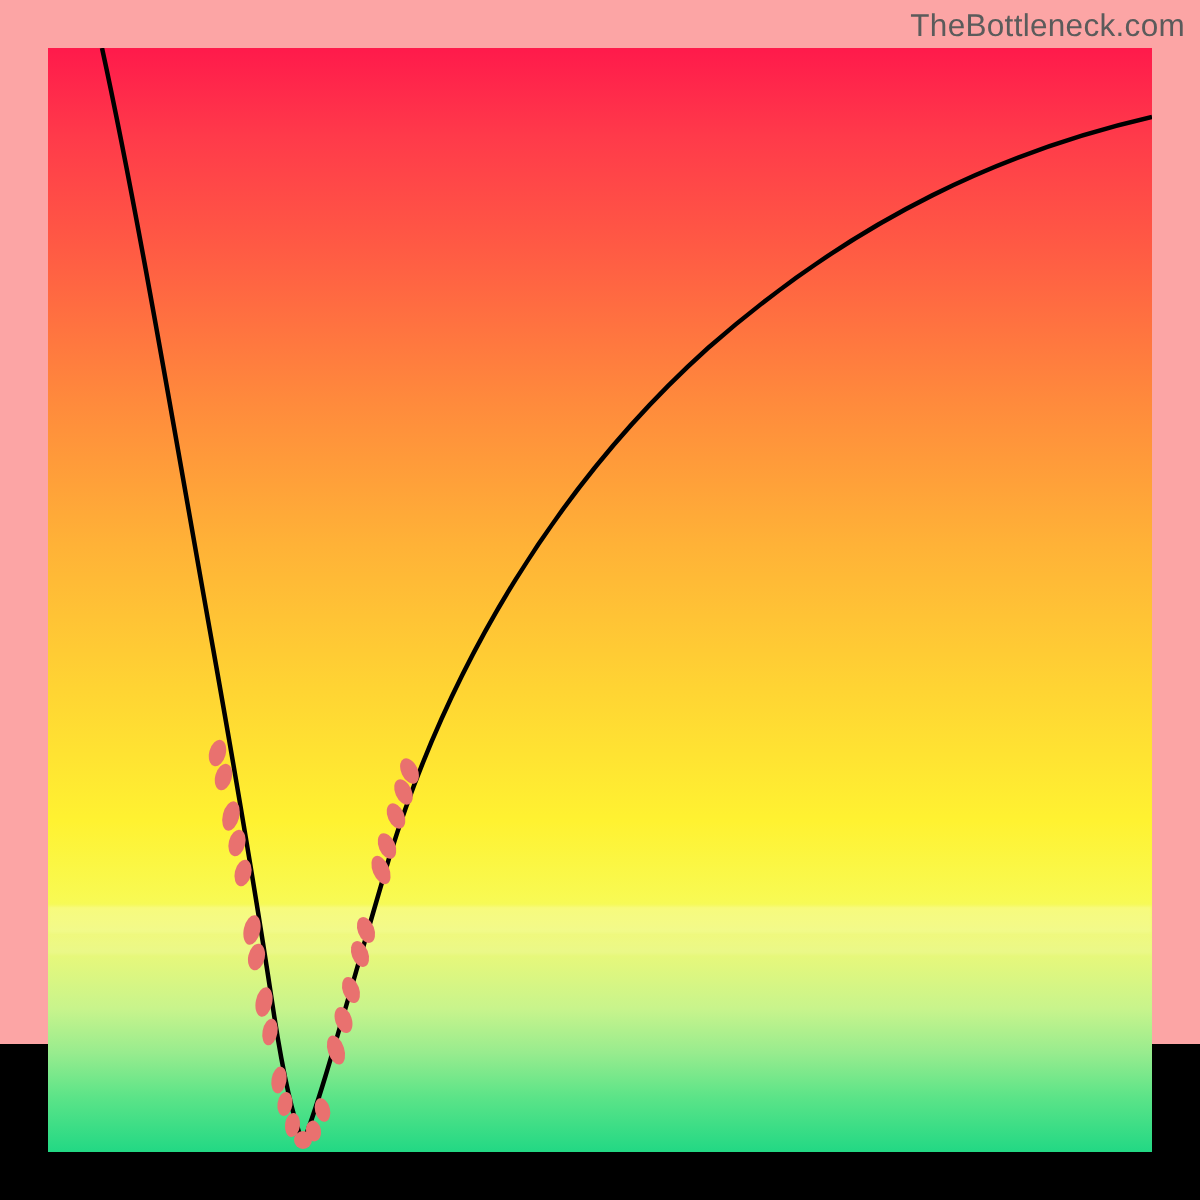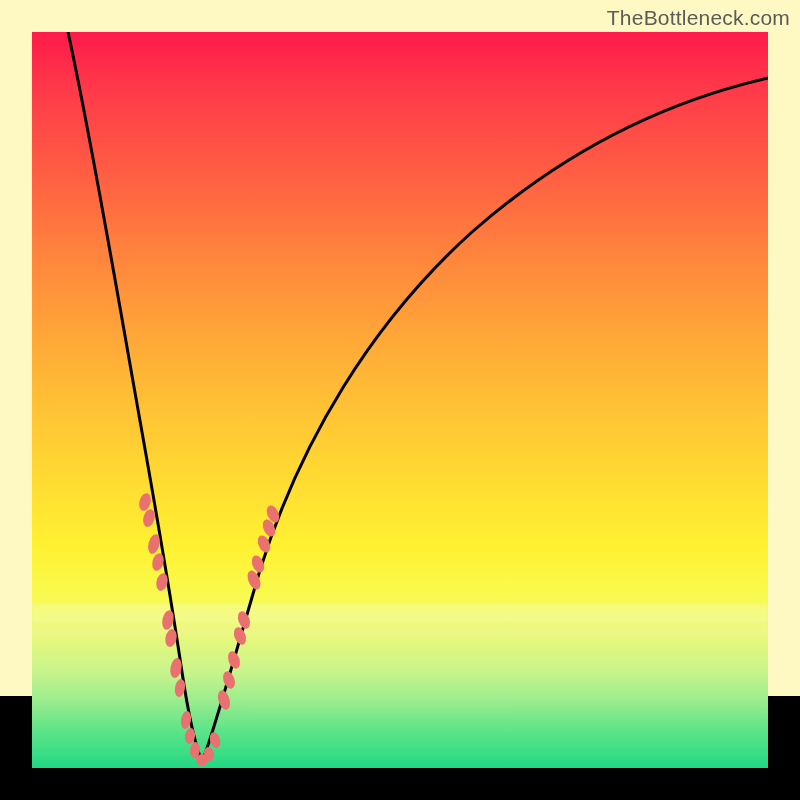--- a/index.html
+++ b/index.html
@@ -10,21 +10,21 @@
     background: #000;
     overflow: hidden;
     font-family: Arial, Helvetica, sans-serif;
   }
   .frame {
     position: absolute;
     left: 0;
     top: 0;
     width: 800px;
     height: 696px;
-    background: #fef9c3;
+    background: #fca5a5;
   }
   .plot-area {
     position: absolute;
     left: 32px;
     top: 32px;
     width: 736px;
     height: 736px;
     overflow: hidden;
   }
   .gradient-red-green {

